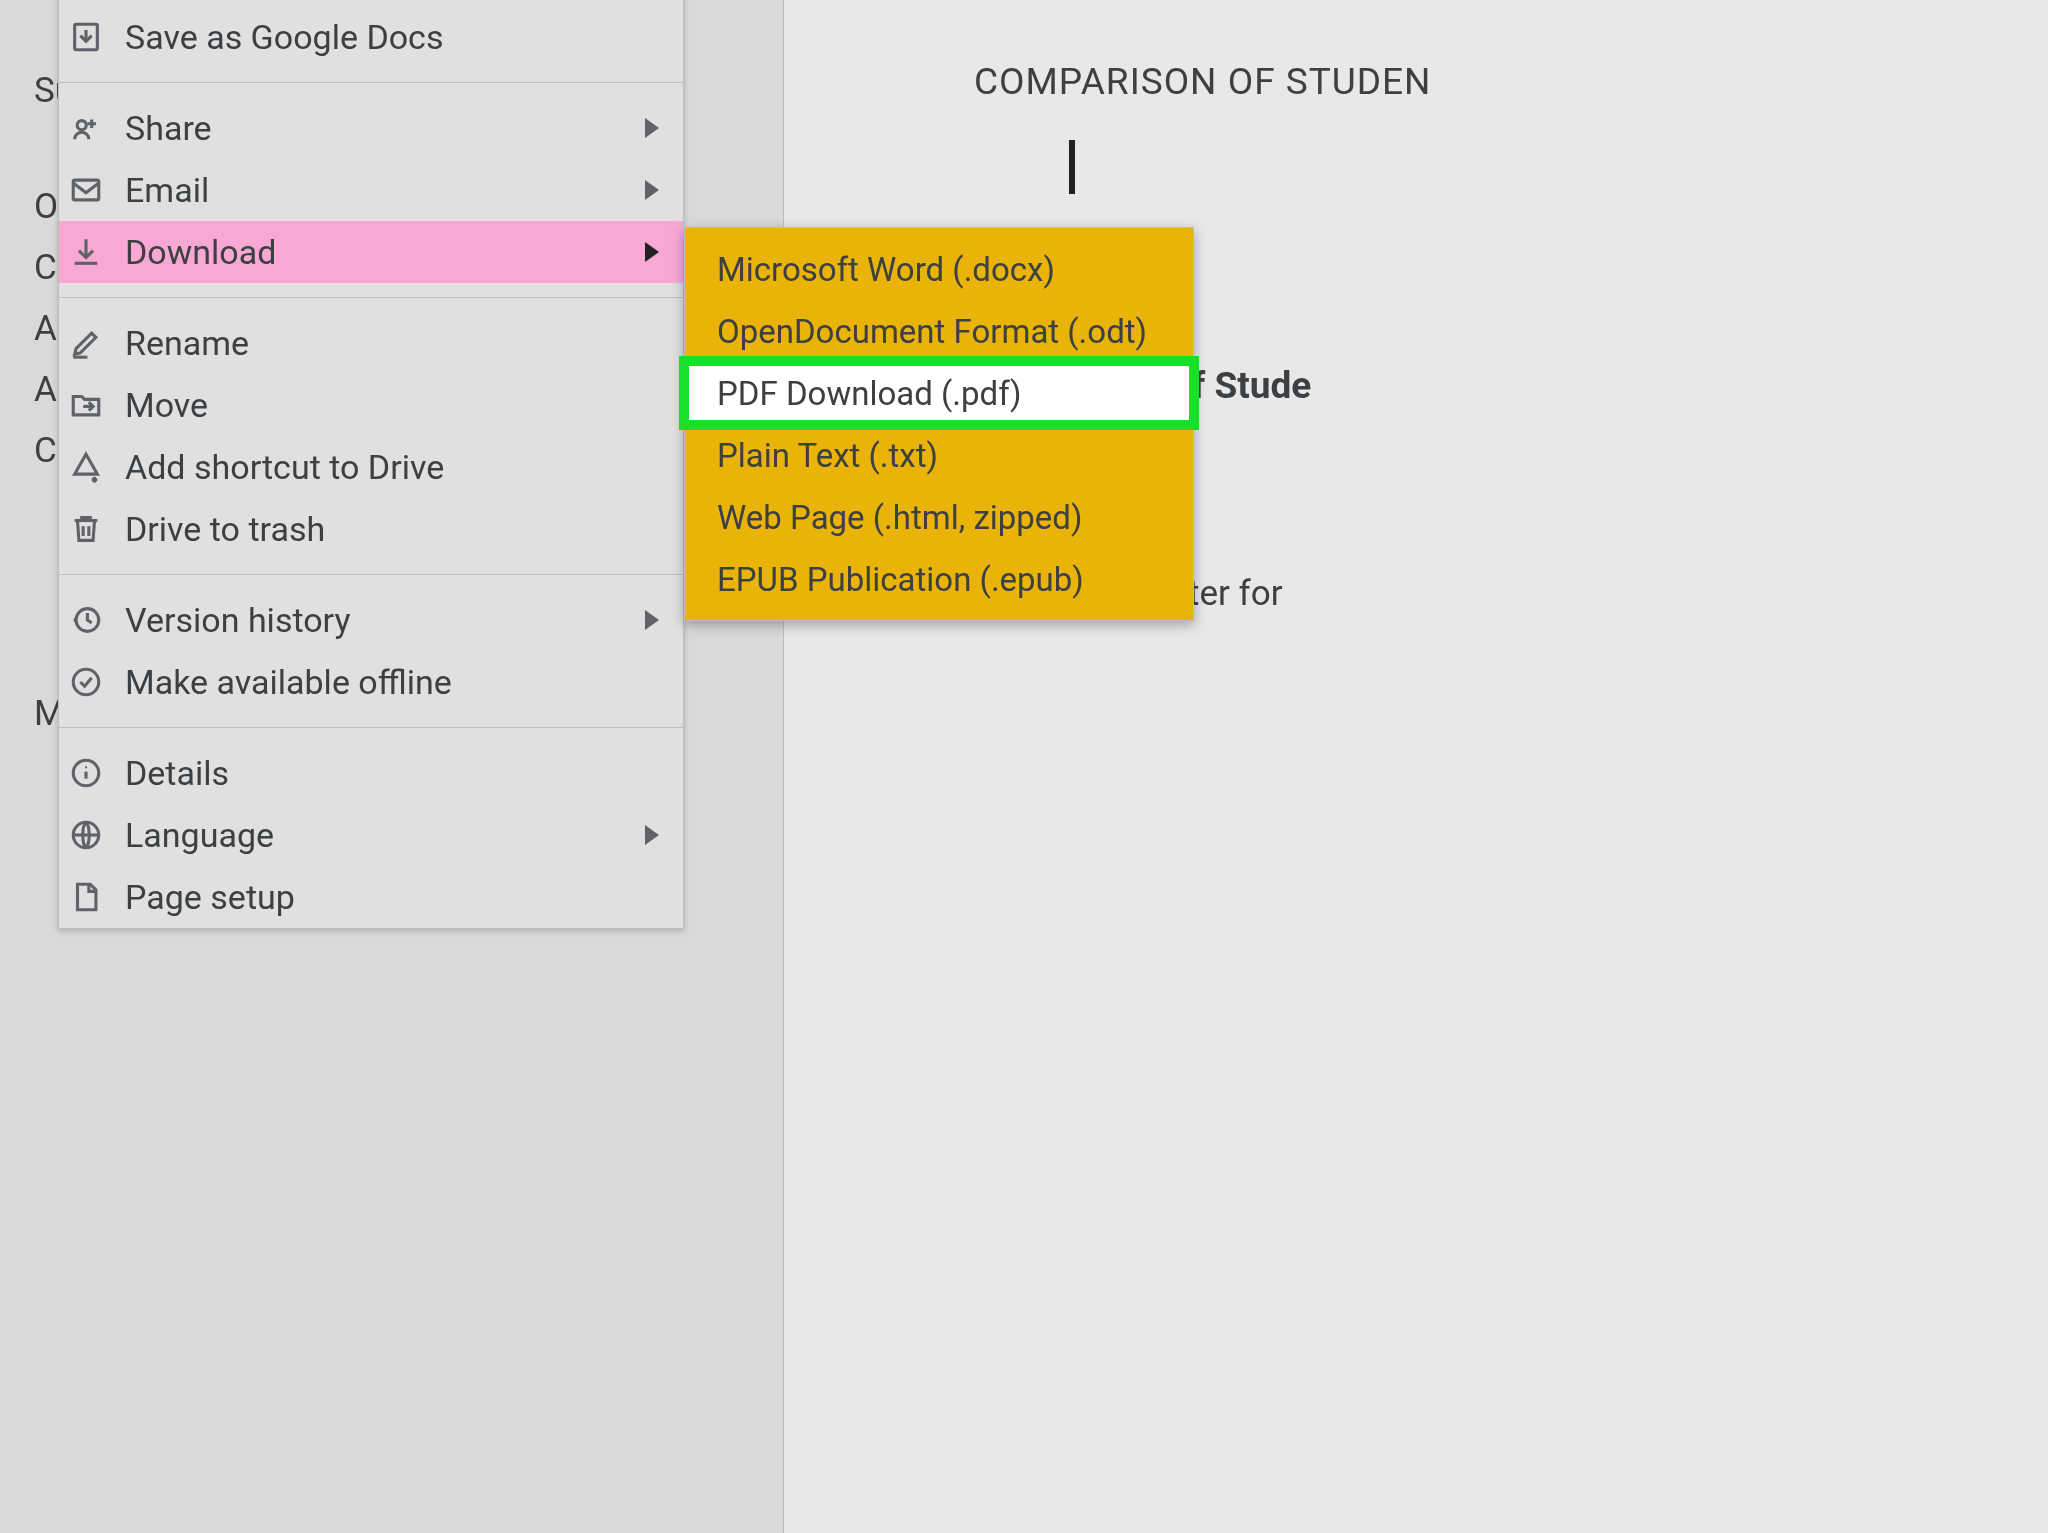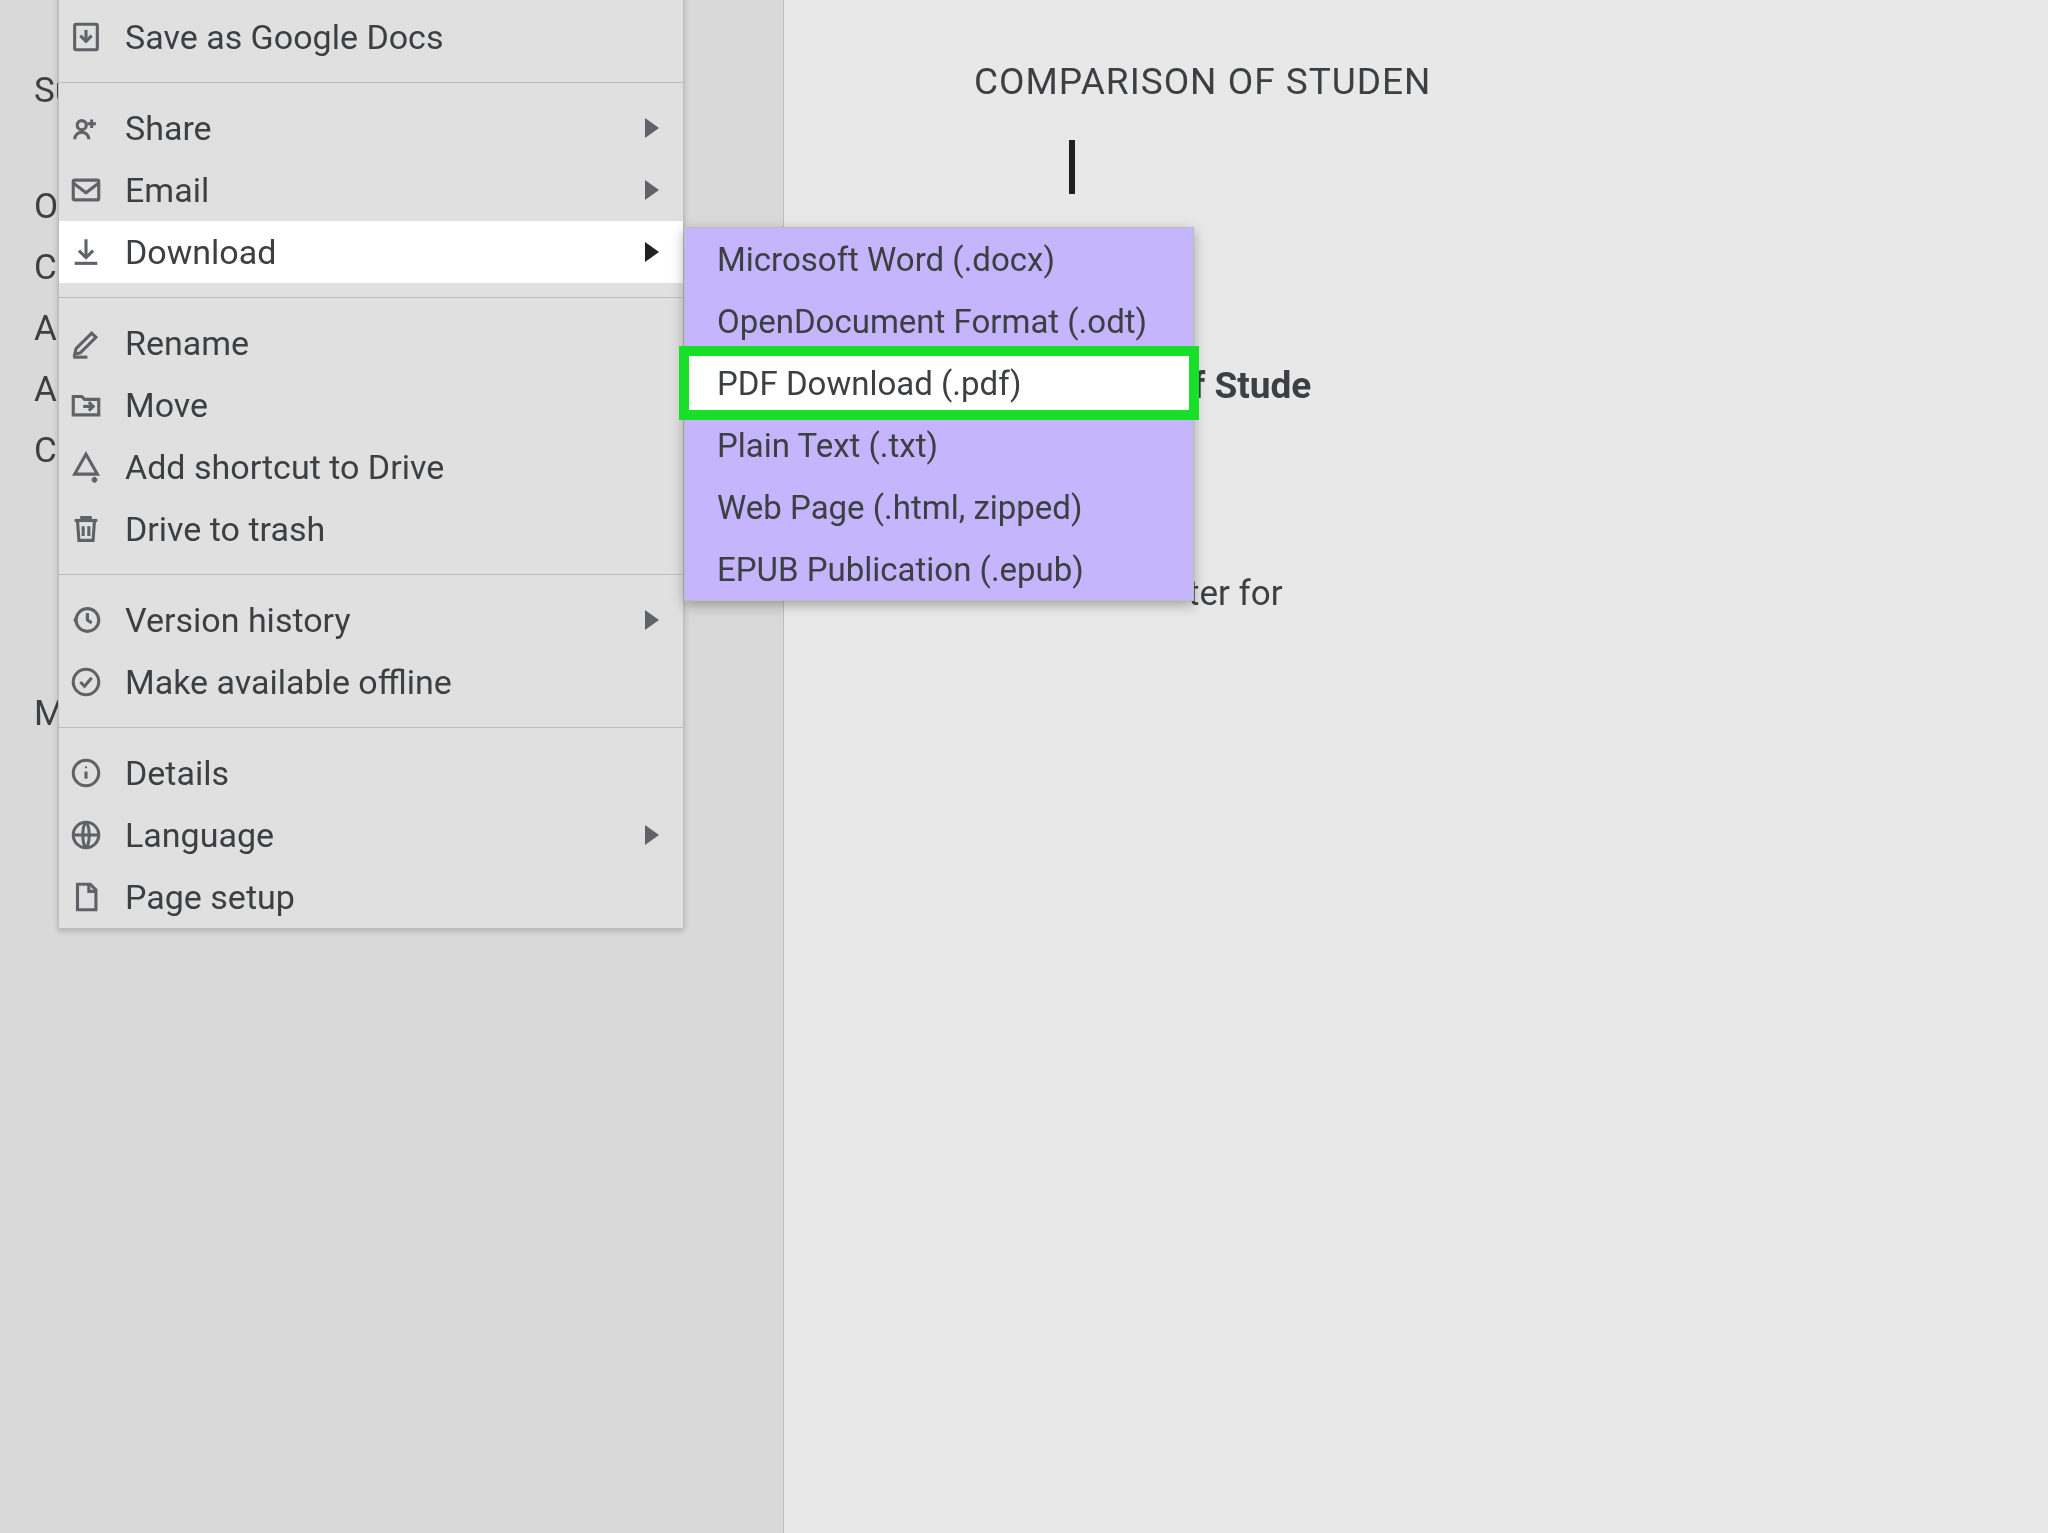--- a/index.html
+++ b/index.html
@@ -97,39 +97,39 @@
     justify-content: center;
   }
   .menu-item .icon svg { width: 34px; height: 34px; }
   .menu-item .arrow {
     margin-left: auto;
     width: 0; height: 0;
     border-top: 10px solid transparent;
     border-bottom: 10px solid transparent;
     border-left: 14px solid #5f6368;
   }
-  .menu-item.hovered { background: #ffffff; }
+  .menu-item.hovered { background: #f9a8d4; }
   .menu-item.hovered .arrow { border-left-color: #202124; }
   .menu-divider {
     height: 1px;
     background: #bdbdbd;
     margin: 14px 0;
   }
   .menu-top-pad { height: 26px; }
 
   
   .submenu {
     position: absolute;
     left: 684px;
     top: 227px;
     width: 510px;
-    background: #c4b5fd;
+    background: #eab308;
     box-shadow: 0 4px 12px rgba(0,0,0,0.3);
     border: 1px solid #bdbdbd;
-    padding: 0 0;
+    padding: 10px 0;
   }
   .submenu-item {
     height: 62px;
     display: flex;
     align-items: center;
     padding: 0 32px;
     font-size: 33px;
     color: #3c4043;
     cursor: pointer;
   }

